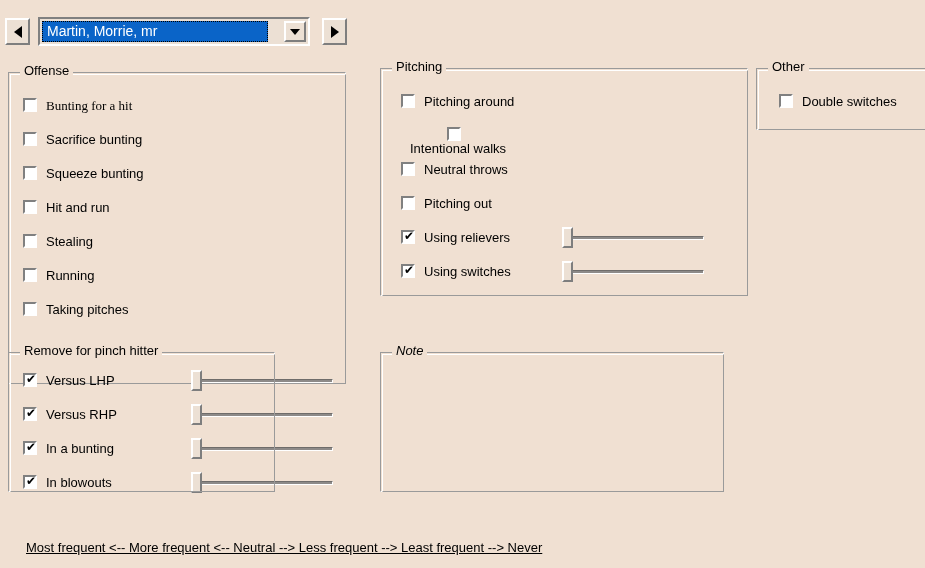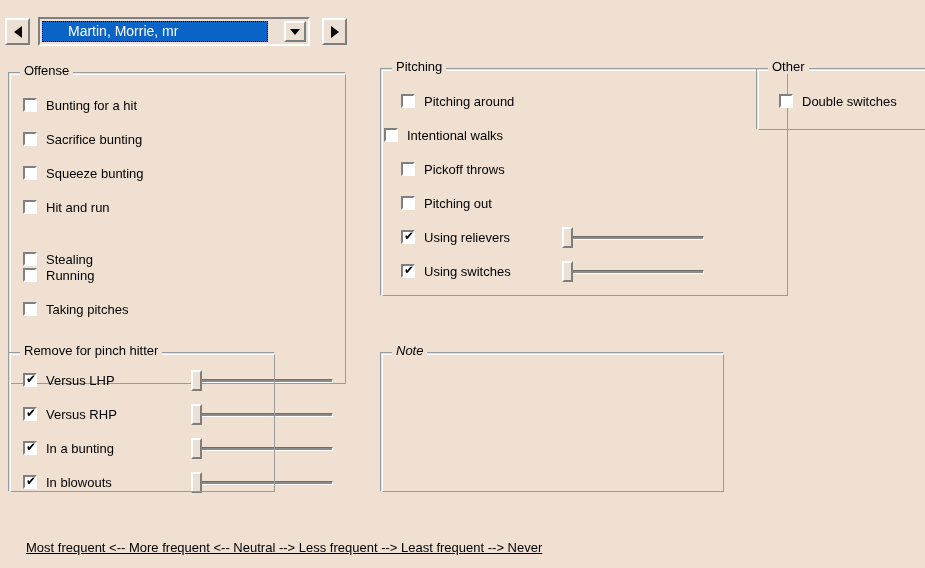--- a/index.html
+++ b/index.html
@@ -65,21 +65,20 @@
   .combo-field {
     position: absolute;
     left: 0; top: 0;
     width: 226px; height: 21px;
     background: #0a64c8;
     box-sizing: border-box;
     border: 1px dotted #000000;
     display: flex;
     align-items: center;
     overflow: hidden;
-    padding-left: 21px;
   }
   .combo-text {
     color: #ffffff;
     font-size: 14px;
     padding-left: 4px;
     white-space: nowrap;
     line-height: 19px;
   }
   .combo-arrow-btn {
     position: absolute;
@@ -234,64 +233,64 @@
   </div>
 </div>
 
 <div class="nav-btn" style="left:322px; top:18px;">
   <span class="tri tri-right"></span>
 </div>
 
 <div class="group" style="left:8px; top:72px; width:338px; height:312px;">
   <span class="group-title">Offense</span>
 
-  <div class="cb-row" style="left:14px; top:24px;">
+  <div class="cb-row" style="left:14px; top:24px;font-family:Liberation Serif, serif;">
     <span class="cb-box unchecked"></span>
     <span class="cb-label">Bunting for a hit</span>
   </div>
   <div class="cb-row" style="left:14px; top:58px;">
     <span class="cb-box unchecked"></span>
     <span class="cb-label">Sacrifice bunting</span>
   </div>
   <div class="cb-row" style="left:14px; top:92px;">
     <span class="cb-box unchecked"></span>
     <span class="cb-label">Squeeze bunting</span>
   </div>
   <div class="cb-row" style="left:14px; top:126px;justify-content:space-between;">
     <span class="cb-box unchecked"></span>
     <span class="cb-label">Hit and run</span>
   </div>
-  <div class="cb-row" style="left:14px; top:160px;margin-top:18px;">
+  <div class="cb-row" style="left:14px; top:160px;">
     <span class="cb-box unchecked"></span>
     <span class="cb-label">Stealing</span>
   </div>
   <div class="cb-row" style="left:14px; top:194px;">
     <span class="cb-box unchecked"></span>
     <span class="cb-label">Running</span>
   </div>
   <div class="cb-row" style="left:14px; top:228px;">
     <span class="cb-box unchecked"></span>
     <span class="cb-label">Taking pitches</span>
   </div>
 </div>
 
-<div class="group" style="left:380px; top:68px; width:408px; height:228px;">
+<div class="group" style="left:380px; top:68px; width:368px; height:228px;">
   <span class="group-title">Pitching</span>
 
   <div class="cb-row" style="left:20px; top:24px;">
     <span class="cb-box unchecked"></span>
     <span class="cb-label">Pitching around</span>
   </div>
-  <div class="cb-row" style="left:3px; top:58px;">
+  <div class="cb-row" style="left:20px; top:58px;flex-direction:column;">
     <span class="cb-box unchecked"></span>
     <span class="cb-label">Intentional walks</span>
   </div>
   <div class="cb-row" style="left:20px; top:92px;">
     <span class="cb-box unchecked"></span>
-    <span class="cb-label">Pickoff throws</span>
+    <span class="cb-label">Neutral throws</span>
   </div>
   <div class="cb-row" style="left:20px; top:126px;">
     <span class="cb-box unchecked"></span>
     <span class="cb-label">Pitching out</span>
   </div>
   <div class="cb-row" style="left:20px; top:160px;">
     <span class="cb-box">
       <span class="tick">✔</span>
     </span>
     <span class="cb-label">Using relievers</span>

